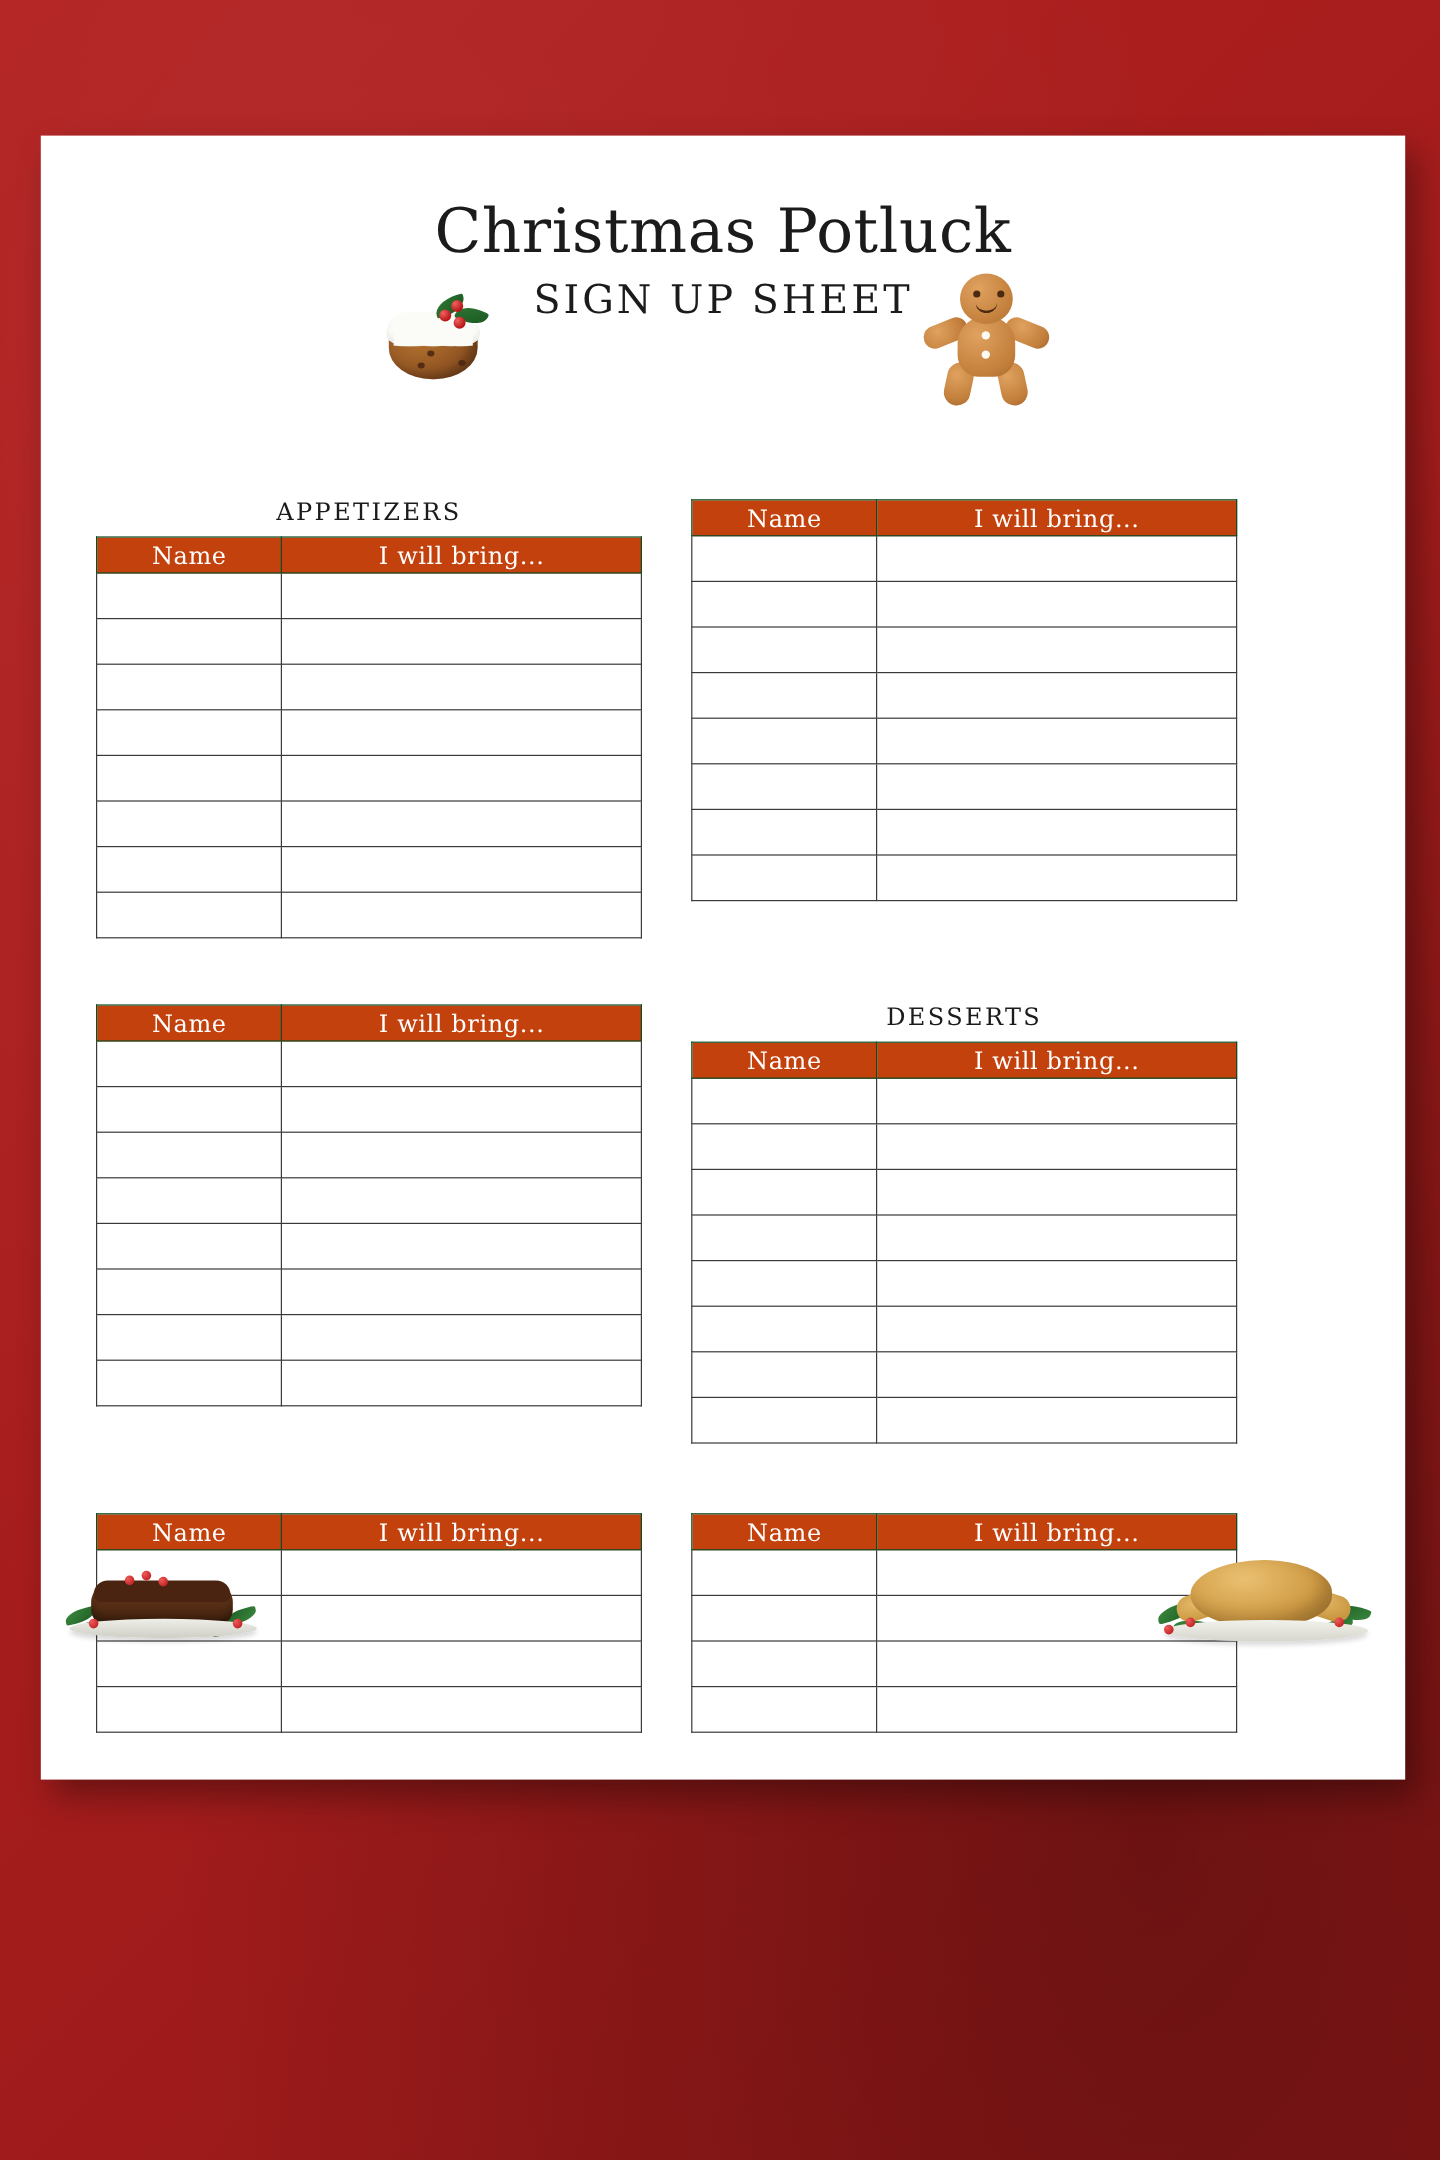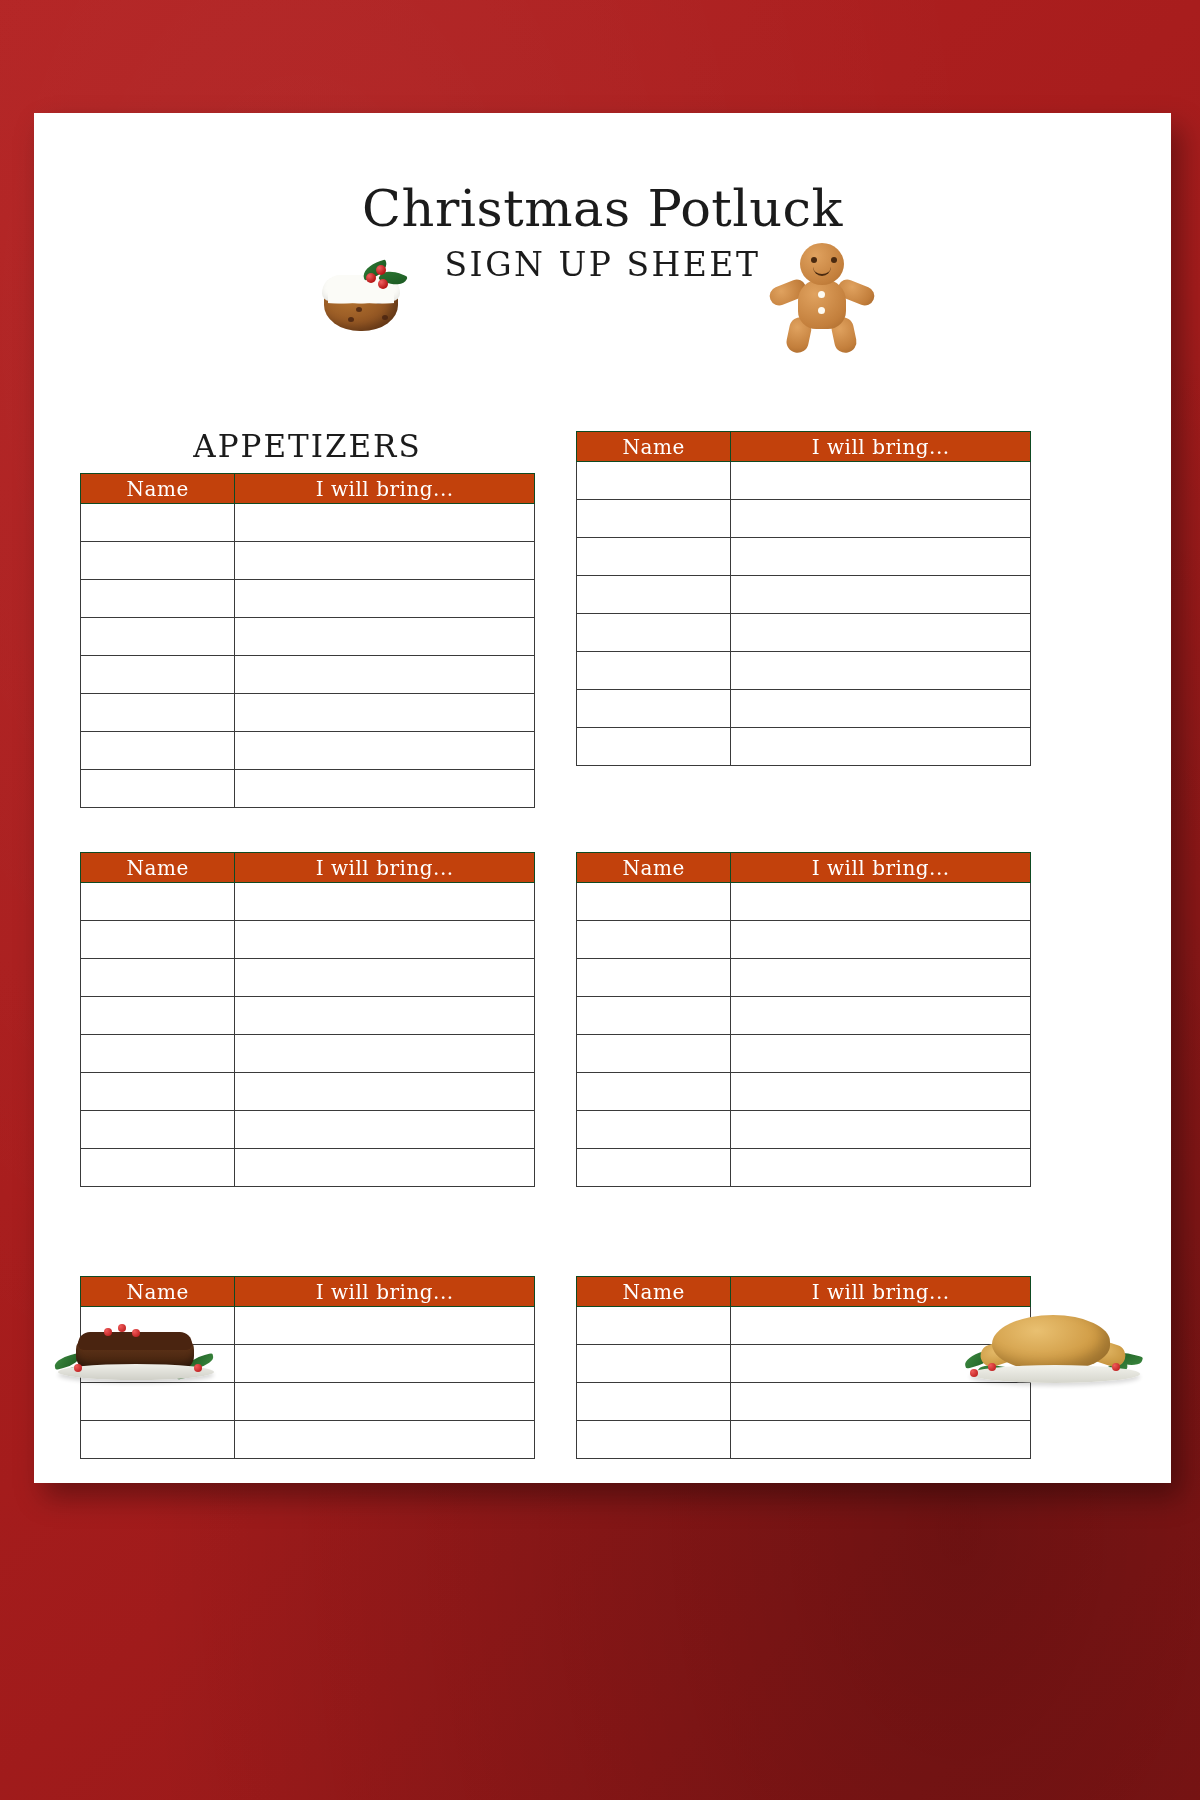--- a/index.html
+++ b/index.html
@@ -28,21 +28,21 @@
     left: 34px;
     top: 113px;
     width: 1137px;
     height: 1370px;
     background: #ffffff;
     box-shadow: 10px 14px 26px rgba(0,0,0,0.35);
     overflow: hidden;
   }
   .inner {
     position: absolute;
-    left: 0; top: 16px;
+    left: 0; top: 1px;
     width: 1137px;
     height: 1326px;
     border-radius: 29px;
   }
 
   
   .header {
     position: absolute;
     left: 0;
     top: 54px;
@@ -141,21 +141,21 @@
   .tk-plate { position: absolute; left: 8px; top: 58px; width: 170px; height: 18px;
     background: linear-gradient(#f2f2ec, #d5d5cc); border-radius: 50%; box-shadow: 0 3px 4px rgba(0,0,0,.15); }
   .tk-leaf { position: absolute; width: 30px; height: 12px;
     background: linear-gradient(140deg, #3c8a40, #1d5b22); border-radius: 70% 12% 70% 12%; }
   .tk-berry { position: absolute; width: 8px; height: 8px; border-radius: 50%;
     background: radial-gradient(circle at 30% 30%, #ef5a5a, #b31313); }
 
   
   .section-title {
     font-family: "DejaVu Serif", serif;
-    font-size: 31px;
+    font-size: 20px;
     letter-spacing: 2px;
     color: #1b1b1b;
     text-align: center;
     margin: 0 0 11px 0;
     line-height: 1;
   }
   table.signup {
     border-collapse: collapse;
     width: 100%;
     table-layout: fixed;
@@ -377,20 +377,21 @@
             </tr>
           <tr>
               <td></td>
               <td></td>
             </tr>
         </tbody>
       </table>
     </div>
 
     <div class="block b-desserts">
+      <div class="section-title">DESSERTS</div>
       <table class="signup">
         <colgroup>
             <col class="col-name">
             <col class="col-bring">
           </colgroup>
         <thead>
           <tr>
             <th>Name</th>
             <th>I will bring...</th>
           </tr>

